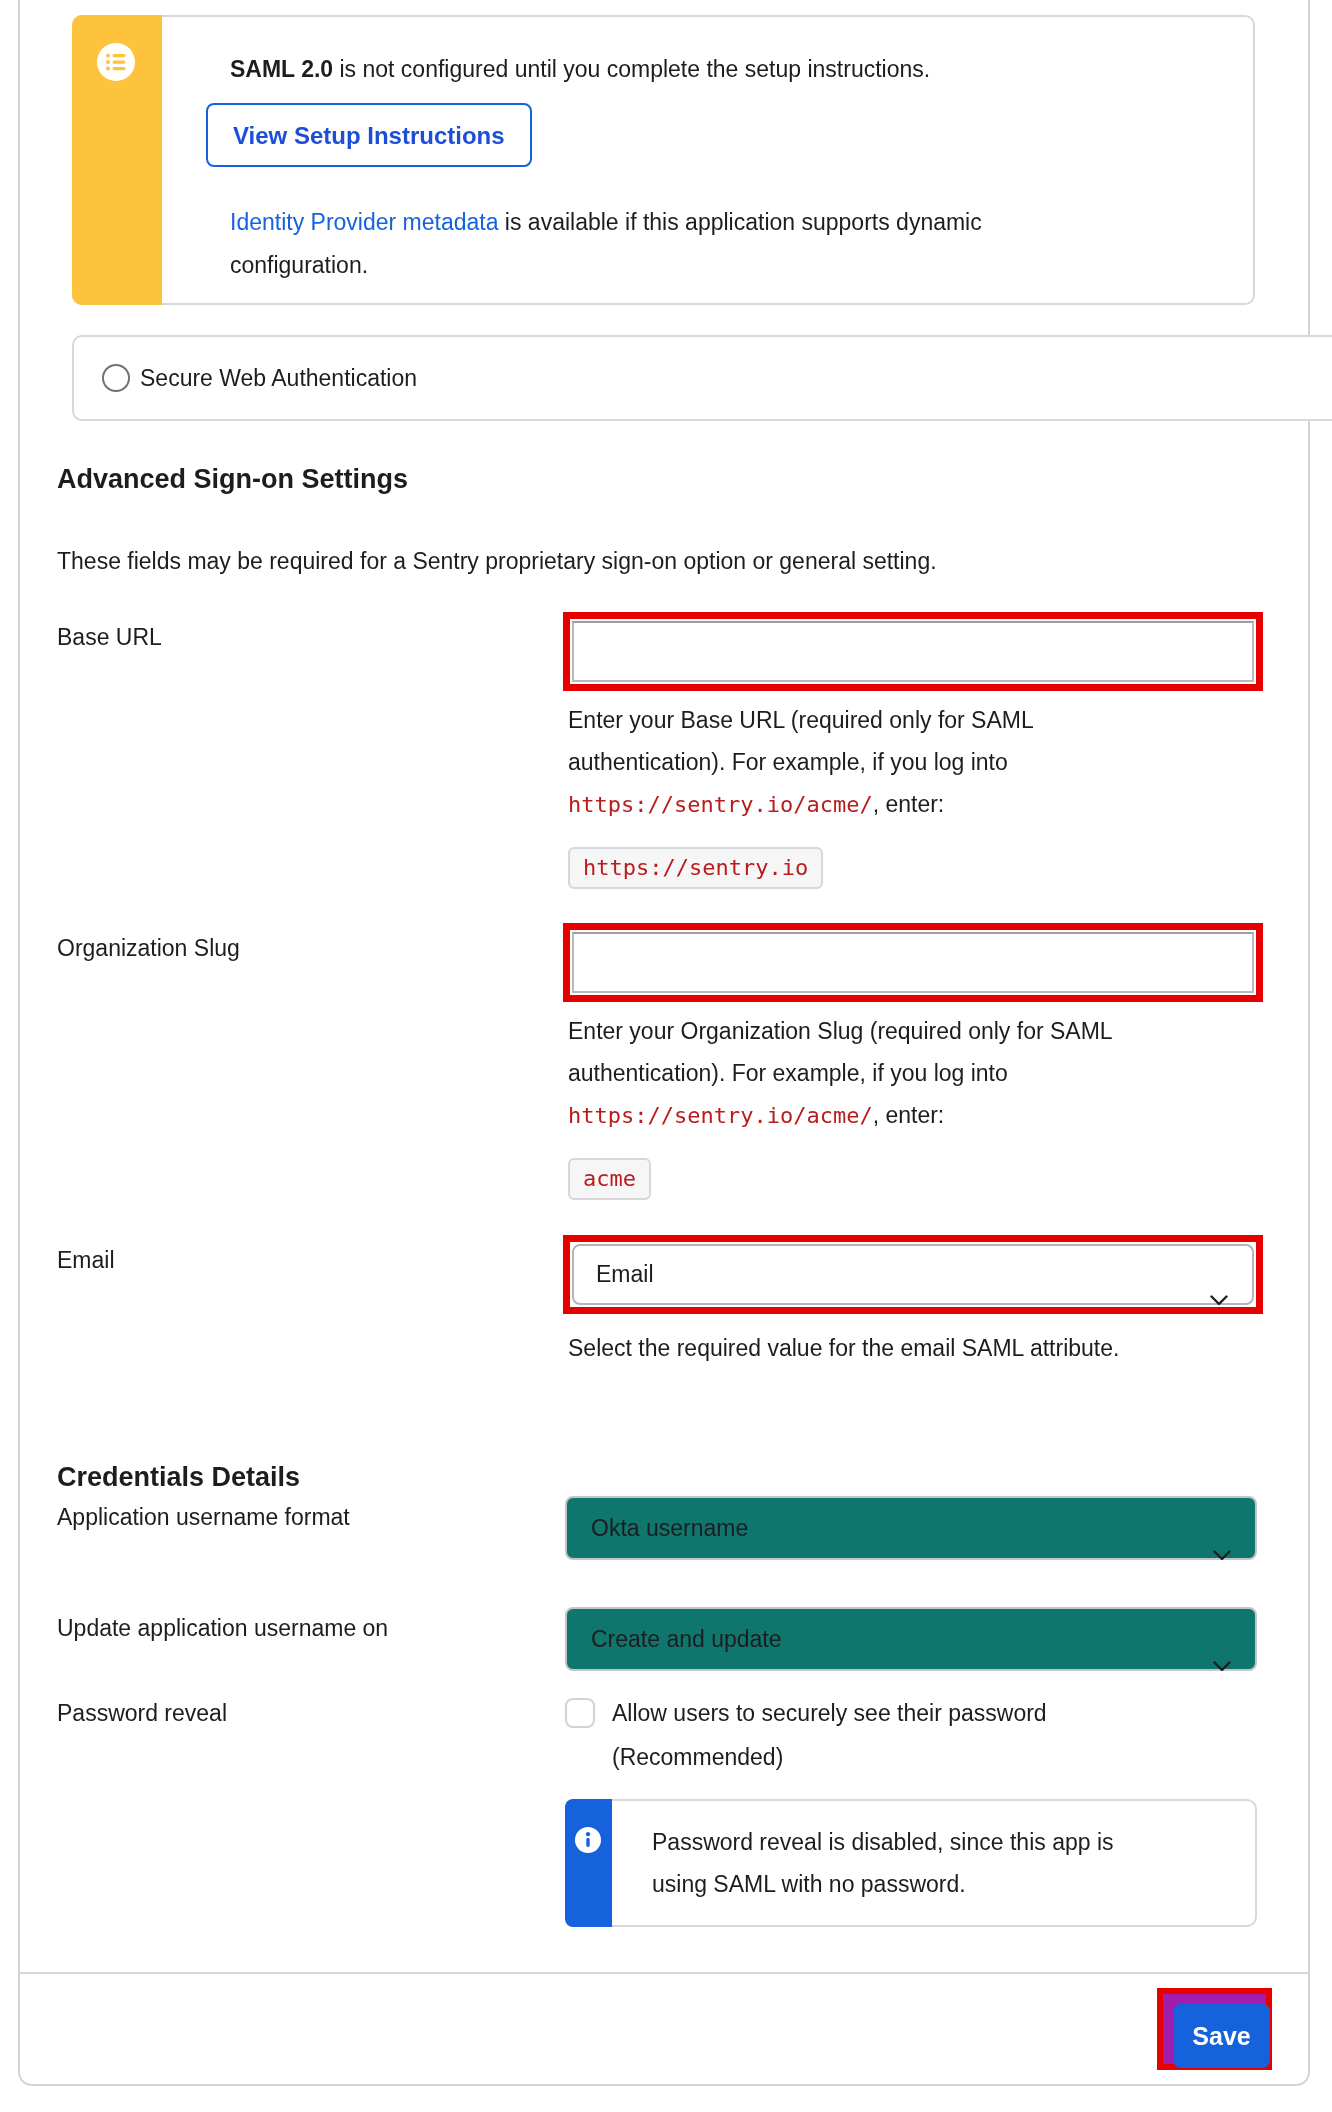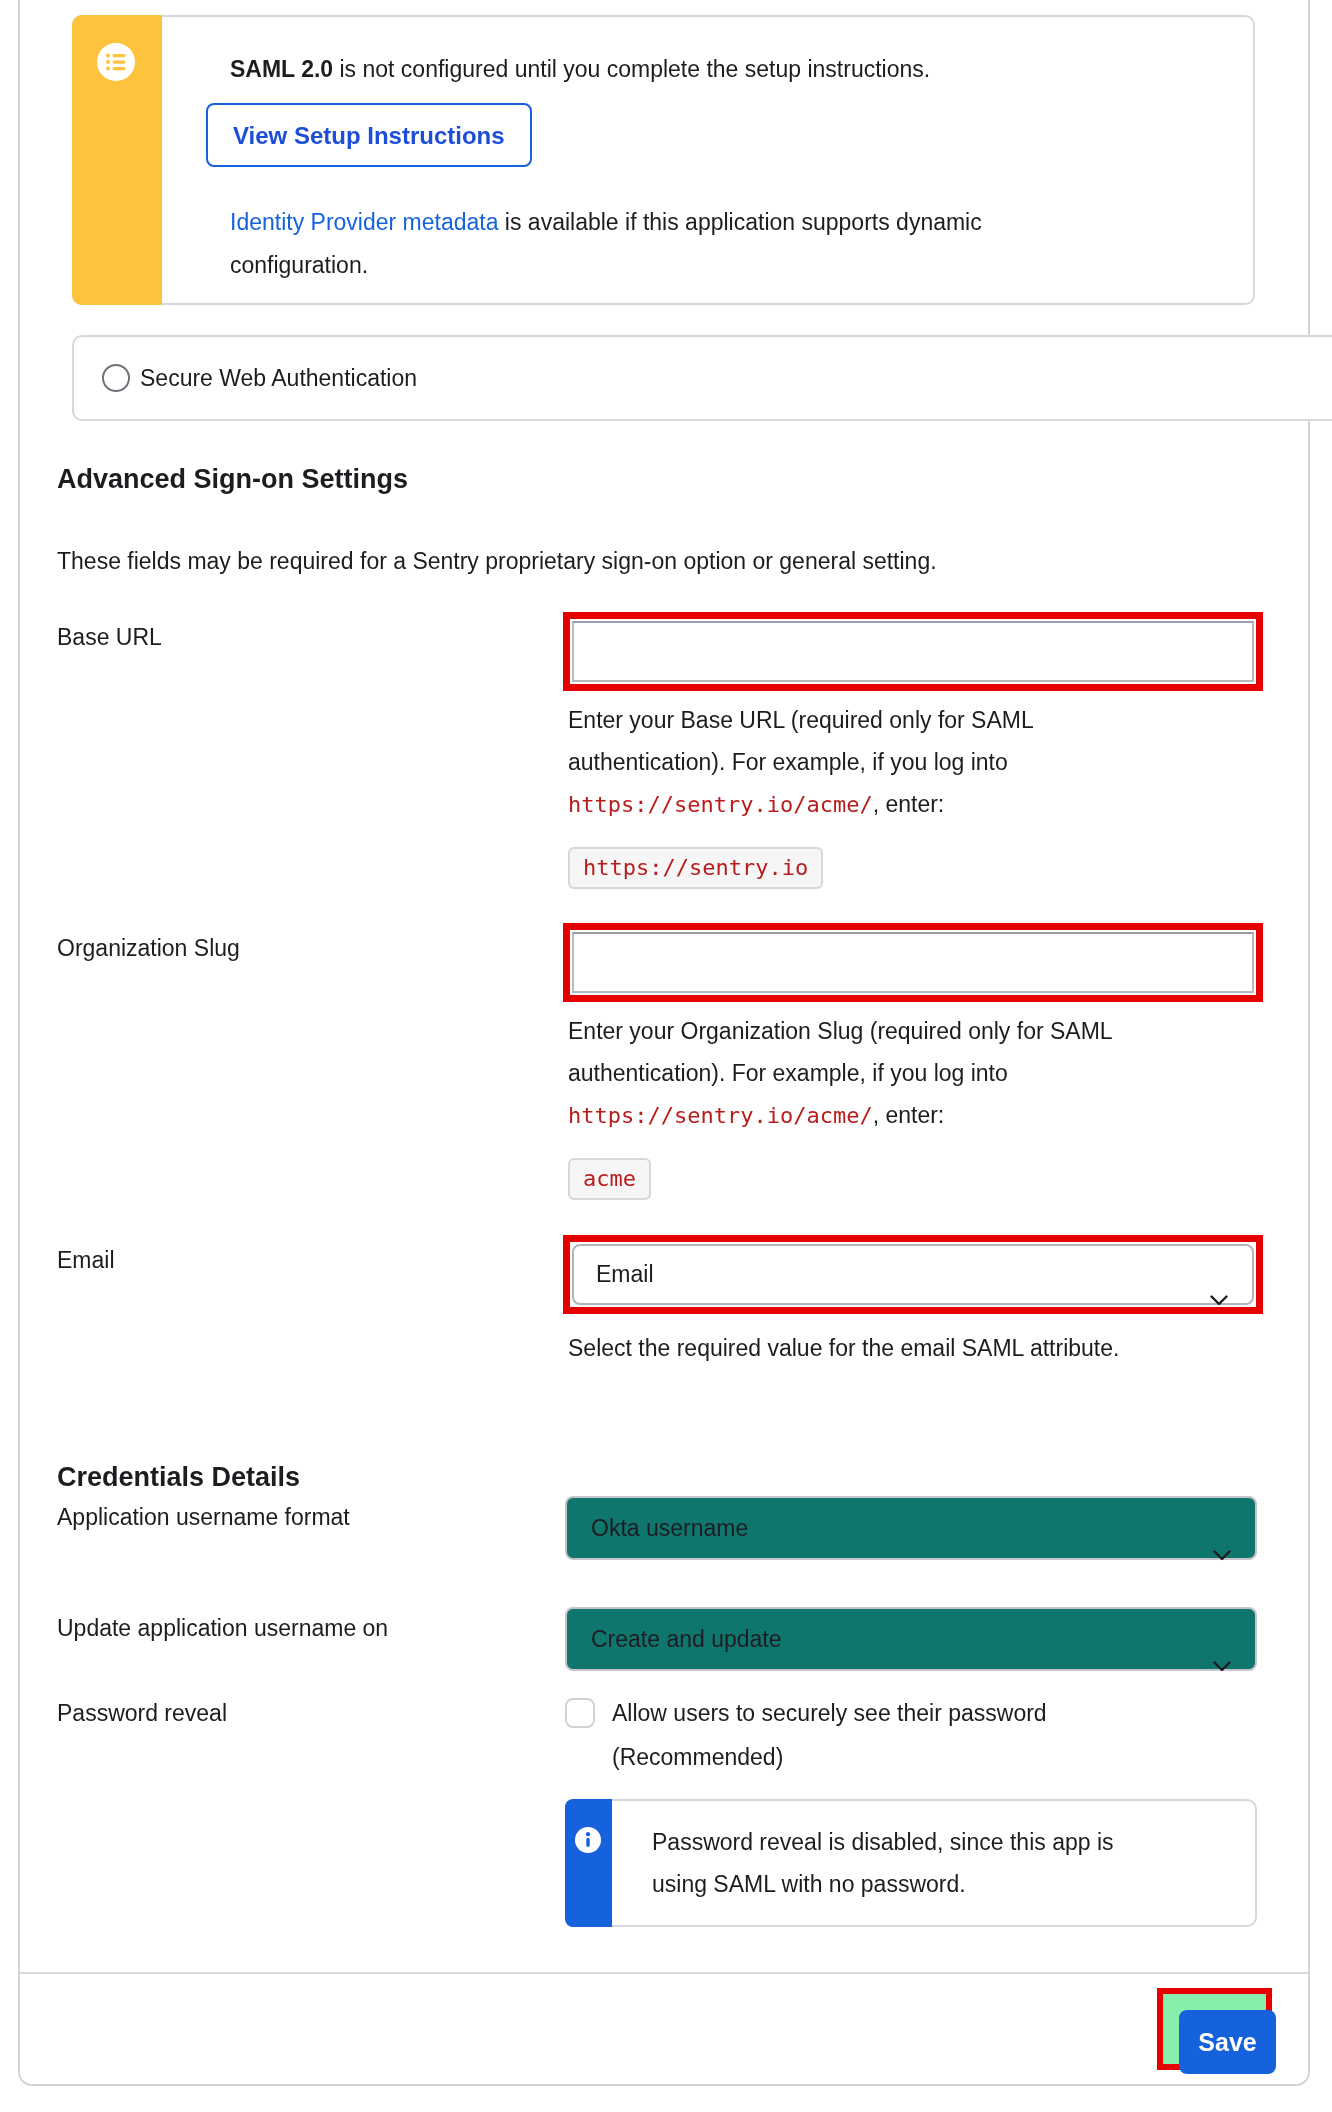--- a/index.html
+++ b/index.html
@@ -101,21 +101,21 @@
   .info-icon {
     position:absolute; left:10px; top:28px; width:26px; height:26px;
     background:#fff; border-radius:50%; display:flex; align-items:center; justify-content:center;
   }
   .info-text { position:absolute; left:85px; top:20px; width:580px; font-size:23px; line-height:42px; }
 
   
   .footer-sep { position:absolute; left:20px; top:1972px; width:1288px; height:2px; background:#d7d7dc; }
   .save-annot {
     position:absolute; left:1157px; top:1988px; width:115px; height:82px;
-    border:6px solid #e60000; padding:16px; background:#86efac;
+    border:6px solid #e60000; padding:10px; background:#a21caf;
   }
   .save-btn {
     width:97px; height:64px; background:#1662dd; border:none; border-radius:8px;
     color:#fff; font-weight:bold; font-size:25px; text-align:center; line-height:64px;
     font-family:"Liberation Sans",sans-serif; cursor:pointer;
   }
 </style>
 </head>
 <body>
 

